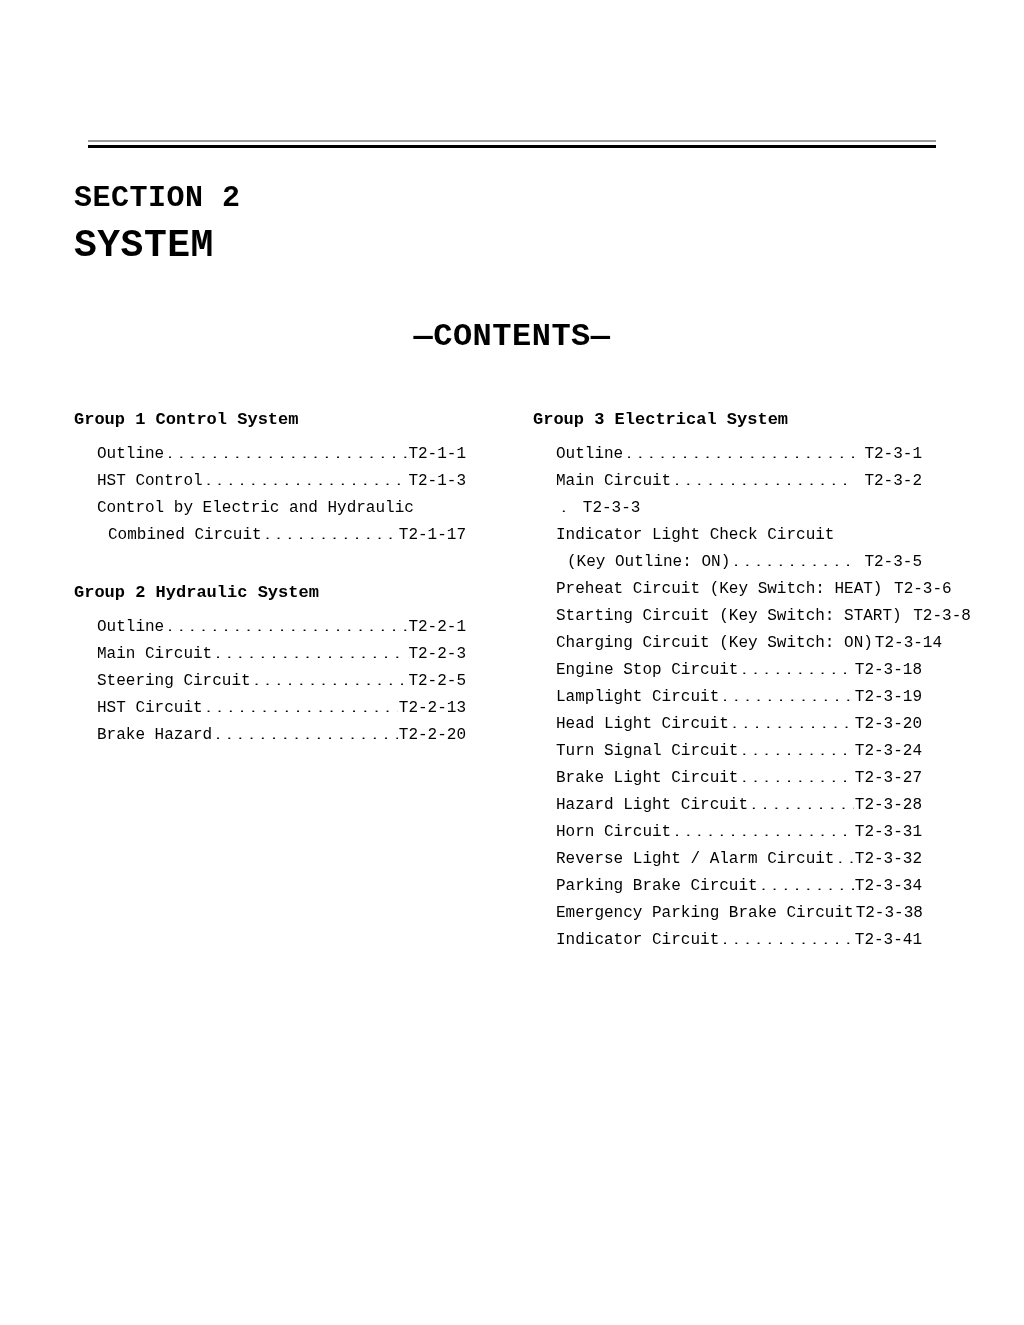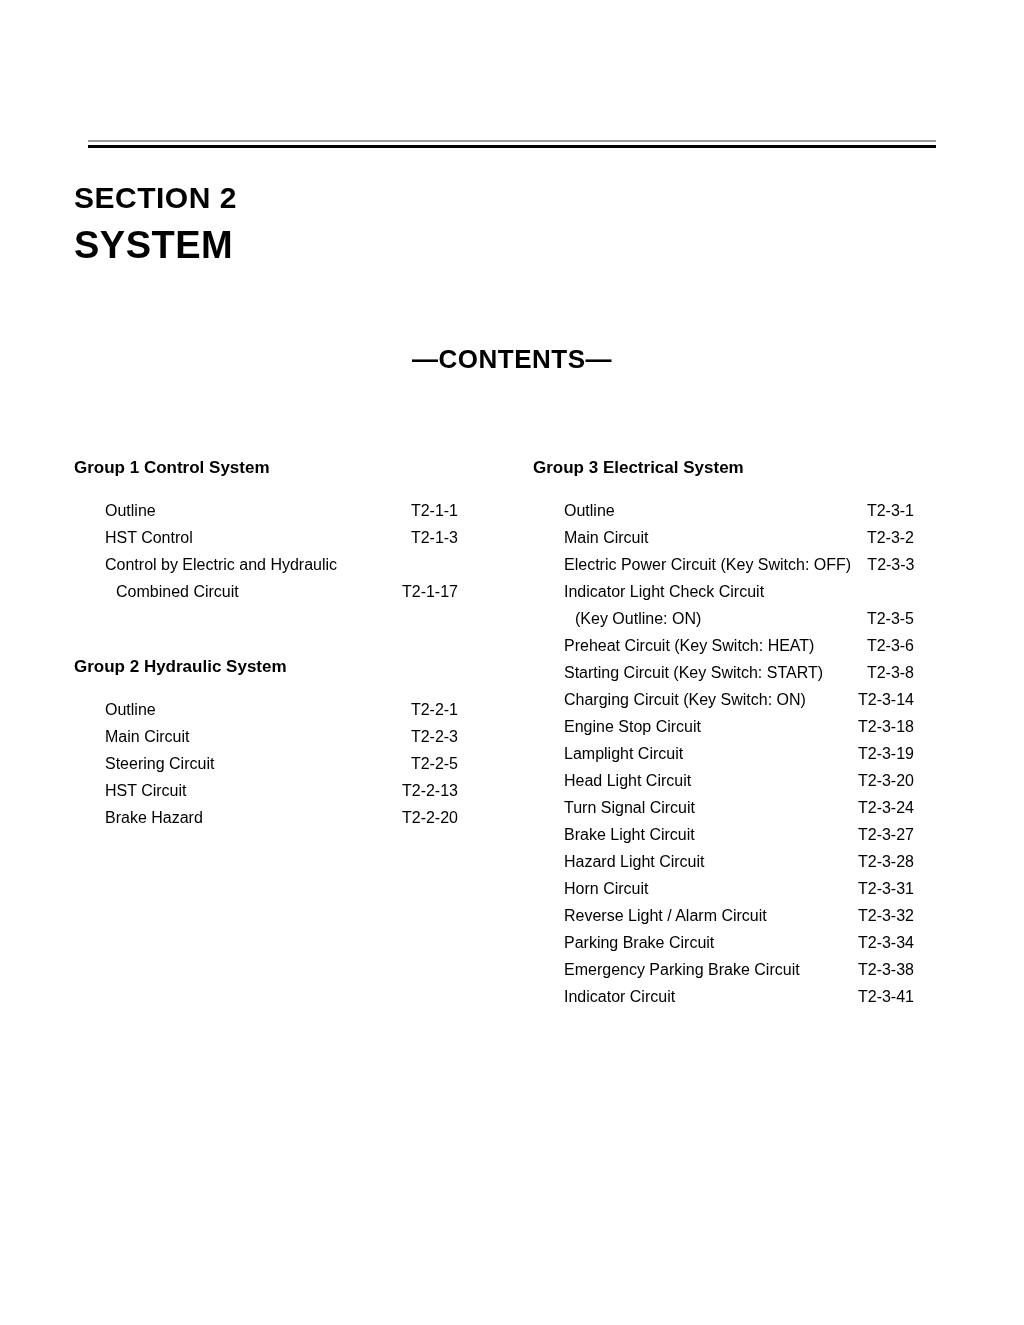--- a/index.html
+++ b/index.html
@@ -5,21 +5,21 @@
   html, body {
     margin: 0;
     padding: 0;
     background: #ffffff;
   }
   .page {
     position: relative;
     width: 1024px;
     height: 1102px;
     background: #ffffff;
-    font-family: Liberation Sans, sans-serif;
+    font-family: Liberation Mono, monospace;
     color: #000000;
     overflow: hidden;
     box-sizing: border-box;
   }
 
   
   .top-rule {
     position: absolute;
     left: 88px;
     top: 140px;
@@ -57,24 +57,24 @@
     font-size: 38px;
     font-weight: bold;
     letter-spacing: 0.5px;
     text-align: center;
   }
 
   
   .contents-banner {
     position: absolute;
     left: 0;
-    top: 344px;
+    top: 318px;
     width: 1024px;
     text-align: center;
-    font-size: 26px;
+    font-size: 32px;
     font-weight: bold;
     letter-spacing: 0.5px;
   }
 
   
   .col {
     position: absolute;
     top: 406px;
   }
   .col-left  { left: 74px;  width: 400px; }
@@ -82,26 +82,25 @@
 
   .group { margin-bottom: 0; }
   .group + .group { margin-top: 30px; }
 
   .group-title {
     font-size: 17px;
     font-weight: bold;
     line-height: 27px;
     margin-bottom: 1px;
     white-space: nowrap;
-    margin-top: 48px;
   }
 
   .toc-list {
     list-style: none;
-    margin: 16px;
+    margin: 8px;
     padding: 0;
   }
 
   .toc-entry {
     display: flex;
     align-items: baseline;
     font-size: 16px;
     line-height: 27px;
     padding-left: 15px;
     white-space: nowrap;
@@ -242,21 +241,20 @@
             <span class="toc-label">Outline</span>
             <span class="toc-dots"></span>
             <span class="toc-page"> T2-3-1</span>
           </li>
           <li class="toc-entry">
             <span class="toc-label">Main Circuit</span>
             <span class="toc-dots"></span>
             <span class="toc-page"> T2-3-2</span>
           </li>
           <li class="toc-entry">
-            <span class="toc-label">Electric Power Circuit (Key Switch: OFF)</span>
             <span class="toc-dots tiny"></span>
             <span class="toc-page"> T2-3-3</span>
           </li>
           <li class="toc-entry noleader">
             <span class="toc-label">Indicator Light Check Circuit</span>
           </li>
           <li class="toc-entry sub">
             <span class="toc-label">(Key Outline: ON)</span>
             <span class="toc-dots"></span>
             <span class="toc-page"> T2-3-5</span>

